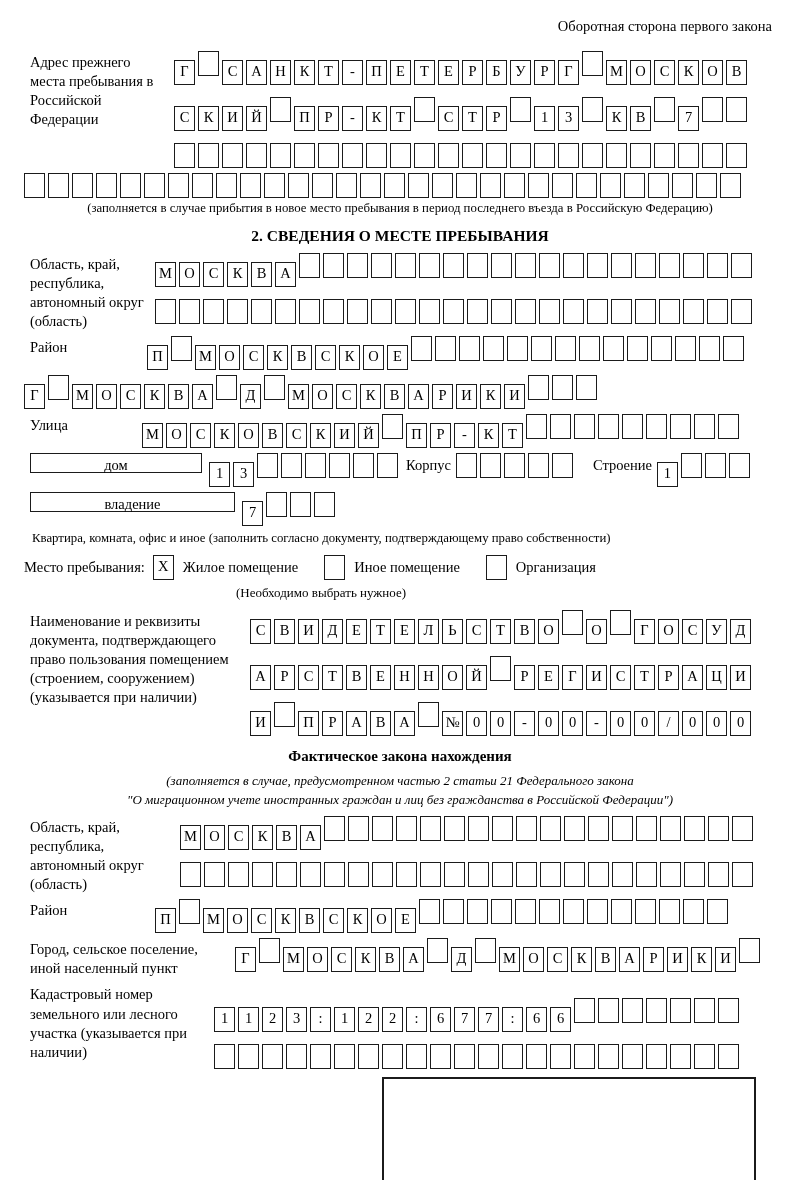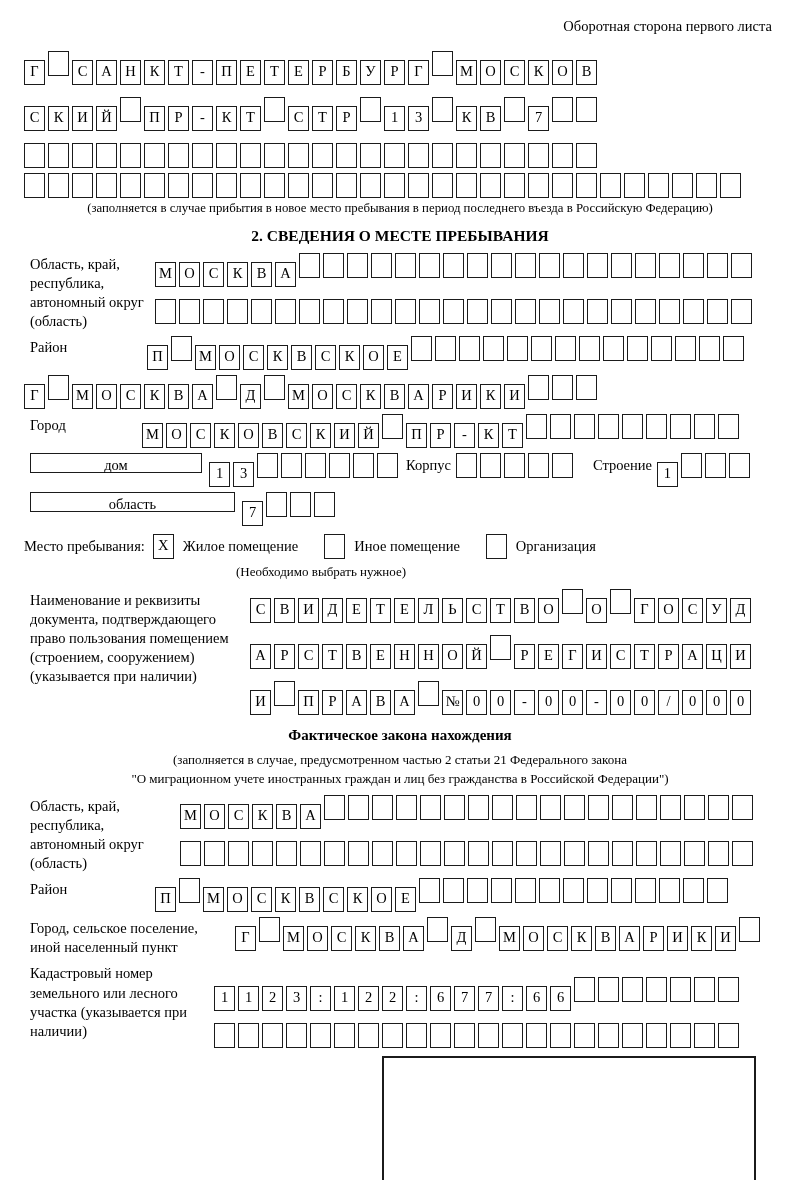--- a/index.html
+++ b/index.html
@@ -34,35 +34,36 @@
   .house-row,.apt-row,.stay-row{align-items:flex-start;}
   .indent-caption{margin:2px 0 7px 8px;}
 
   .stay-row{font-size:14.5px;align-items:center;margin-top:8px;}
   .stay-label{margin-right:8px;line-height:25px;}
   .opt-label{line-height:25px;margin-right:26px;margin-left:6px;}
   .hint{margin:2px 0 8px 212px;font-size:13px;}
 
   .doc-block{margin-top:7px;}
 
-  .law-caption{font-size:13px;line-height:1.5;}
+  .law-caption{font-size:13px;line-height:1.5;font-style:italic;}
 
   .cad-stack{margin-top:15px;}
 
   .bottom-area{width:412px;margin-left:auto;margin-top:8px;}
   .mark-box{width:370px;height:175px;border:2px solid #1b1b1b;margin-left:18px;background:#fff;}
 </style>
 </head>
 <body>
 
 <div class="page">
 
-  <div class="header-note">Оборотная сторона первого листа</div>
+  <div class="header-note">Оборотная сторона первого закона</div>
 
   <div class="frow">
+    <div class="label" style="flex:0 0 150px;">Адрес прежнего места пребывания в Российской Федерации</div>
     <div class="stack">
       <div class="boxrow"><span class="cbox">Г</span><span class="cbox"></span><span class="cbox">С</span><span class="cbox">А</span><span class="cbox">Н</span><span class="cbox">К</span><span class="cbox">Т</span><span class="cbox">-</span><span class="cbox">П</span><span class="cbox">Е</span><span class="cbox">Т</span><span class="cbox">Е</span><span class="cbox">Р</span><span class="cbox">Б</span><span class="cbox">У</span><span class="cbox">Р</span><span class="cbox">Г</span><span class="cbox"></span><span class="cbox">М</span><span class="cbox">О</span><span class="cbox">С</span><span class="cbox">К</span><span class="cbox">О</span><span class="cbox">В</span></div>
       <div class="boxrow"><span class="cbox">С</span><span class="cbox">К</span><span class="cbox">И</span><span class="cbox">Й</span><span class="cbox"></span><span class="cbox">П</span><span class="cbox">Р</span><span class="cbox">-</span><span class="cbox">К</span><span class="cbox">Т</span><span class="cbox"></span><span class="cbox">С</span><span class="cbox">Т</span><span class="cbox">Р</span><span class="cbox"></span><span class="cbox">1</span><span class="cbox">3</span><span class="cbox"></span><span class="cbox">К</span><span class="cbox">В</span><span class="cbox"></span><span class="cbox">7</span><span class="cbox"></span><span class="cbox"></span></div>
       <div class="boxrow"><span class="cbox"></span><span class="cbox"></span><span class="cbox"></span><span class="cbox"></span><span class="cbox"></span><span class="cbox"></span><span class="cbox"></span><span class="cbox"></span><span class="cbox"></span><span class="cbox"></span><span class="cbox"></span><span class="cbox"></span><span class="cbox"></span><span class="cbox"></span><span class="cbox"></span><span class="cbox"></span><span class="cbox"></span><span class="cbox"></span><span class="cbox"></span><span class="cbox"></span><span class="cbox"></span><span class="cbox"></span><span class="cbox"></span><span class="cbox"></span></div>
     </div>
   </div>
   <div class="boxrow" style="margin-bottom:3px;"><span class="cbox"></span><span class="cbox"></span><span class="cbox"></span><span class="cbox"></span><span class="cbox"></span><span class="cbox"></span><span class="cbox"></span><span class="cbox"></span><span class="cbox"></span><span class="cbox"></span><span class="cbox"></span><span class="cbox"></span><span class="cbox"></span><span class="cbox"></span><span class="cbox"></span><span class="cbox"></span><span class="cbox"></span><span class="cbox"></span><span class="cbox"></span><span class="cbox"></span><span class="cbox"></span><span class="cbox"></span><span class="cbox"></span><span class="cbox"></span><span class="cbox"></span><span class="cbox"></span><span class="cbox"></span><span class="cbox"></span><span class="cbox"></span><span class="cbox"></span></div>
   <div class="caption center">(заполняется в случае прибытия в новое место пребывания в период последнего въезда в Российскую Федерацию)</div>
 
   <div class="sec-title">2. СВЕДЕНИЯ О МЕСТЕ ПРЕБЫВАНИЯ</div>
@@ -78,37 +79,38 @@
   <div class="frow">
     <div class="label" style="flex:0 0 123px;">Район</div>
     <div class="boxrow"><span class="cbox">П</span><span class="cbox"></span><span class="cbox">М</span><span class="cbox">О</span><span class="cbox">С</span><span class="cbox">К</span><span class="cbox">В</span><span class="cbox">С</span><span class="cbox">К</span><span class="cbox">О</span><span class="cbox">Е</span><span class="cbox"></span><span class="cbox"></span><span class="cbox"></span><span class="cbox"></span><span class="cbox"></span><span class="cbox"></span><span class="cbox"></span><span class="cbox"></span><span class="cbox"></span><span class="cbox"></span><span class="cbox"></span><span class="cbox"></span><span class="cbox"></span><span class="cbox"></span></div>
   </div>
 
   <div class="frow">
     <div class="boxrow"><span class="cbox">Г</span><span class="cbox"></span><span class="cbox">М</span><span class="cbox">О</span><span class="cbox">С</span><span class="cbox">К</span><span class="cbox">В</span><span class="cbox">А</span><span class="cbox"></span><span class="cbox">Д</span><span class="cbox"></span><span class="cbox">М</span><span class="cbox">О</span><span class="cbox">С</span><span class="cbox">К</span><span class="cbox">В</span><span class="cbox">А</span><span class="cbox">Р</span><span class="cbox">И</span><span class="cbox">К</span><span class="cbox">И</span><span class="cbox"></span><span class="cbox"></span><span class="cbox"></span></div>
   </div>
 
   <div class="frow">
-    <div class="label" style="flex:0 0 118px;">Город</div>
+    <div class="label" style="flex:0 0 118px;">Улица</div>
     <div class="boxrow"><span class="cbox">М</span><span class="cbox">О</span><span class="cbox">С</span><span class="cbox">К</span><span class="cbox">О</span><span class="cbox">В</span><span class="cbox">С</span><span class="cbox">К</span><span class="cbox">И</span><span class="cbox">Й</span><span class="cbox"></span><span class="cbox">П</span><span class="cbox">Р</span><span class="cbox">-</span><span class="cbox">К</span><span class="cbox">Т</span><span class="cbox"></span><span class="cbox"></span><span class="cbox"></span><span class="cbox"></span><span class="cbox"></span><span class="cbox"></span><span class="cbox"></span><span class="cbox"></span><span class="cbox"></span></div>
   </div>
 
   <div class="frow house-row">
     <div class="widebox" style="width:172px;margin-left:6px;">дом</div>
     <div class="boxrow" style="margin-left:7px;"><span class="cbox">1</span><span class="cbox">3</span><span class="cbox"></span><span class="cbox"></span><span class="cbox"></span><span class="cbox"></span><span class="cbox"></span><span class="cbox"></span></div>
     <div class="inline-label">Корпус</div>
     <div class="boxrow"><span class="cbox"></span><span class="cbox"></span><span class="cbox"></span><span class="cbox"></span><span class="cbox"></span></div>
     <div class="inline-label" style="margin-left:12px;">Строение</div>
     <div class="boxrow"><span class="cbox">1</span><span class="cbox"></span><span class="cbox"></span><span class="cbox"></span></div>
   </div>
 
   <div class="frow apt-row">
-    <div class="widebox" style="width:205px;margin-left:6px;">область</div>
+    <div class="widebox" style="width:205px;margin-left:6px;">владение</div>
     <div class="boxrow" style="margin-left:7px;"><span class="cbox">7</span><span class="cbox"></span><span class="cbox"></span><span class="cbox"></span></div>
   </div>
+  <div class="caption indent-caption">Квартира, комната, офис и иное (заполнить согласно документу, подтверждающему право собственности)</div>
 
   <div class="frow stay-row">
     <span class="stay-label">Место пребывания:</span>
     <span class="boxrow"><span class="cbox">X</span></span>
     <span class="opt-label">Жилое помещение</span>
     <span class="boxrow"><span class="cbox"></span></span>
     <span class="opt-label">Иное помещение</span>
     <span class="boxrow"><span class="cbox"></span></span>
     <span class="opt-label">Организация</span>
   </div>

